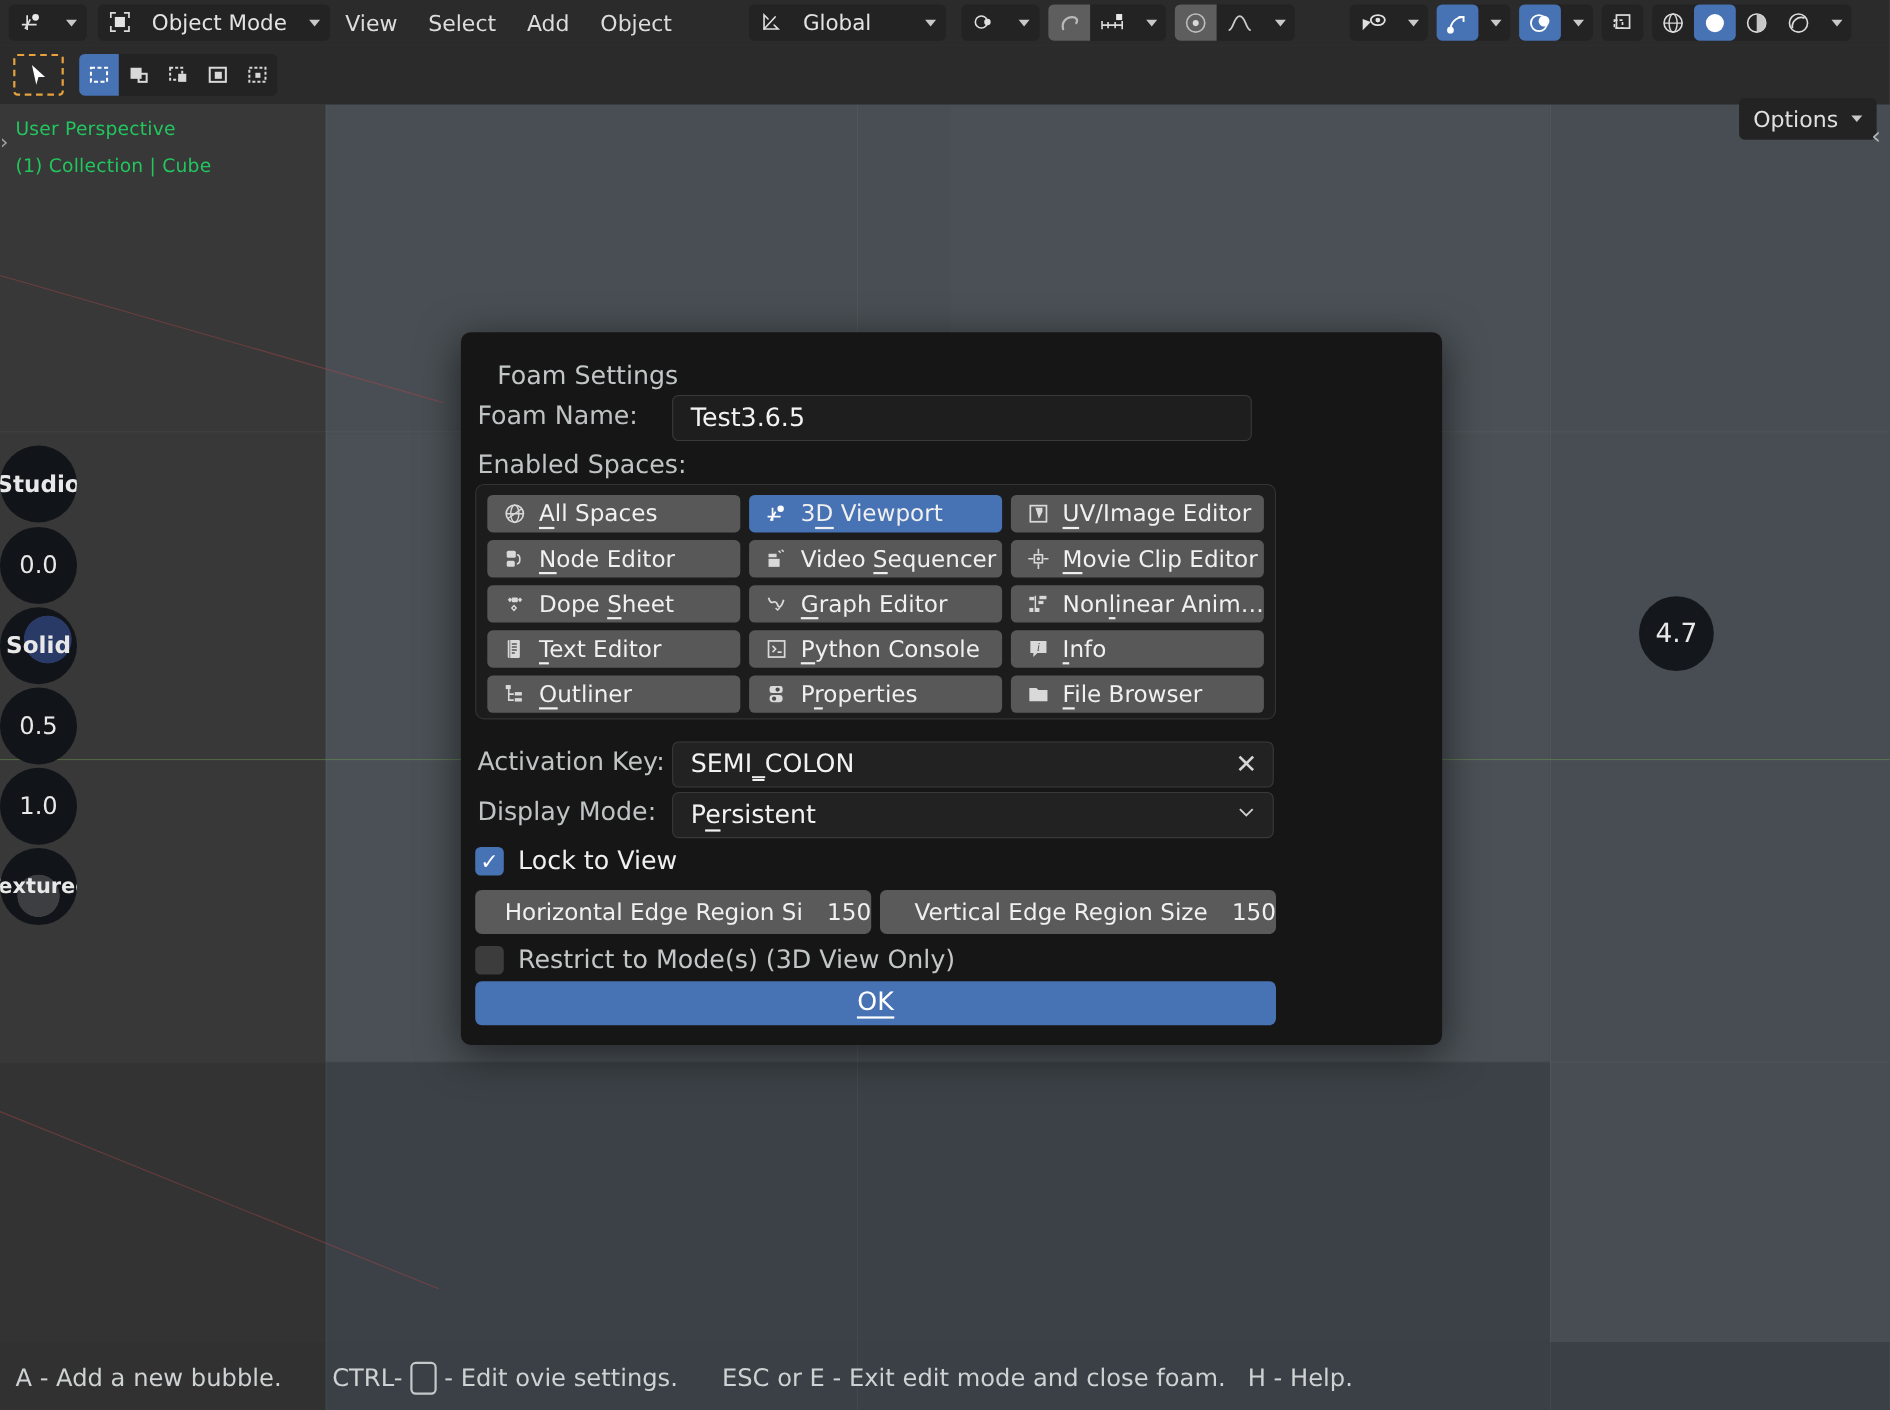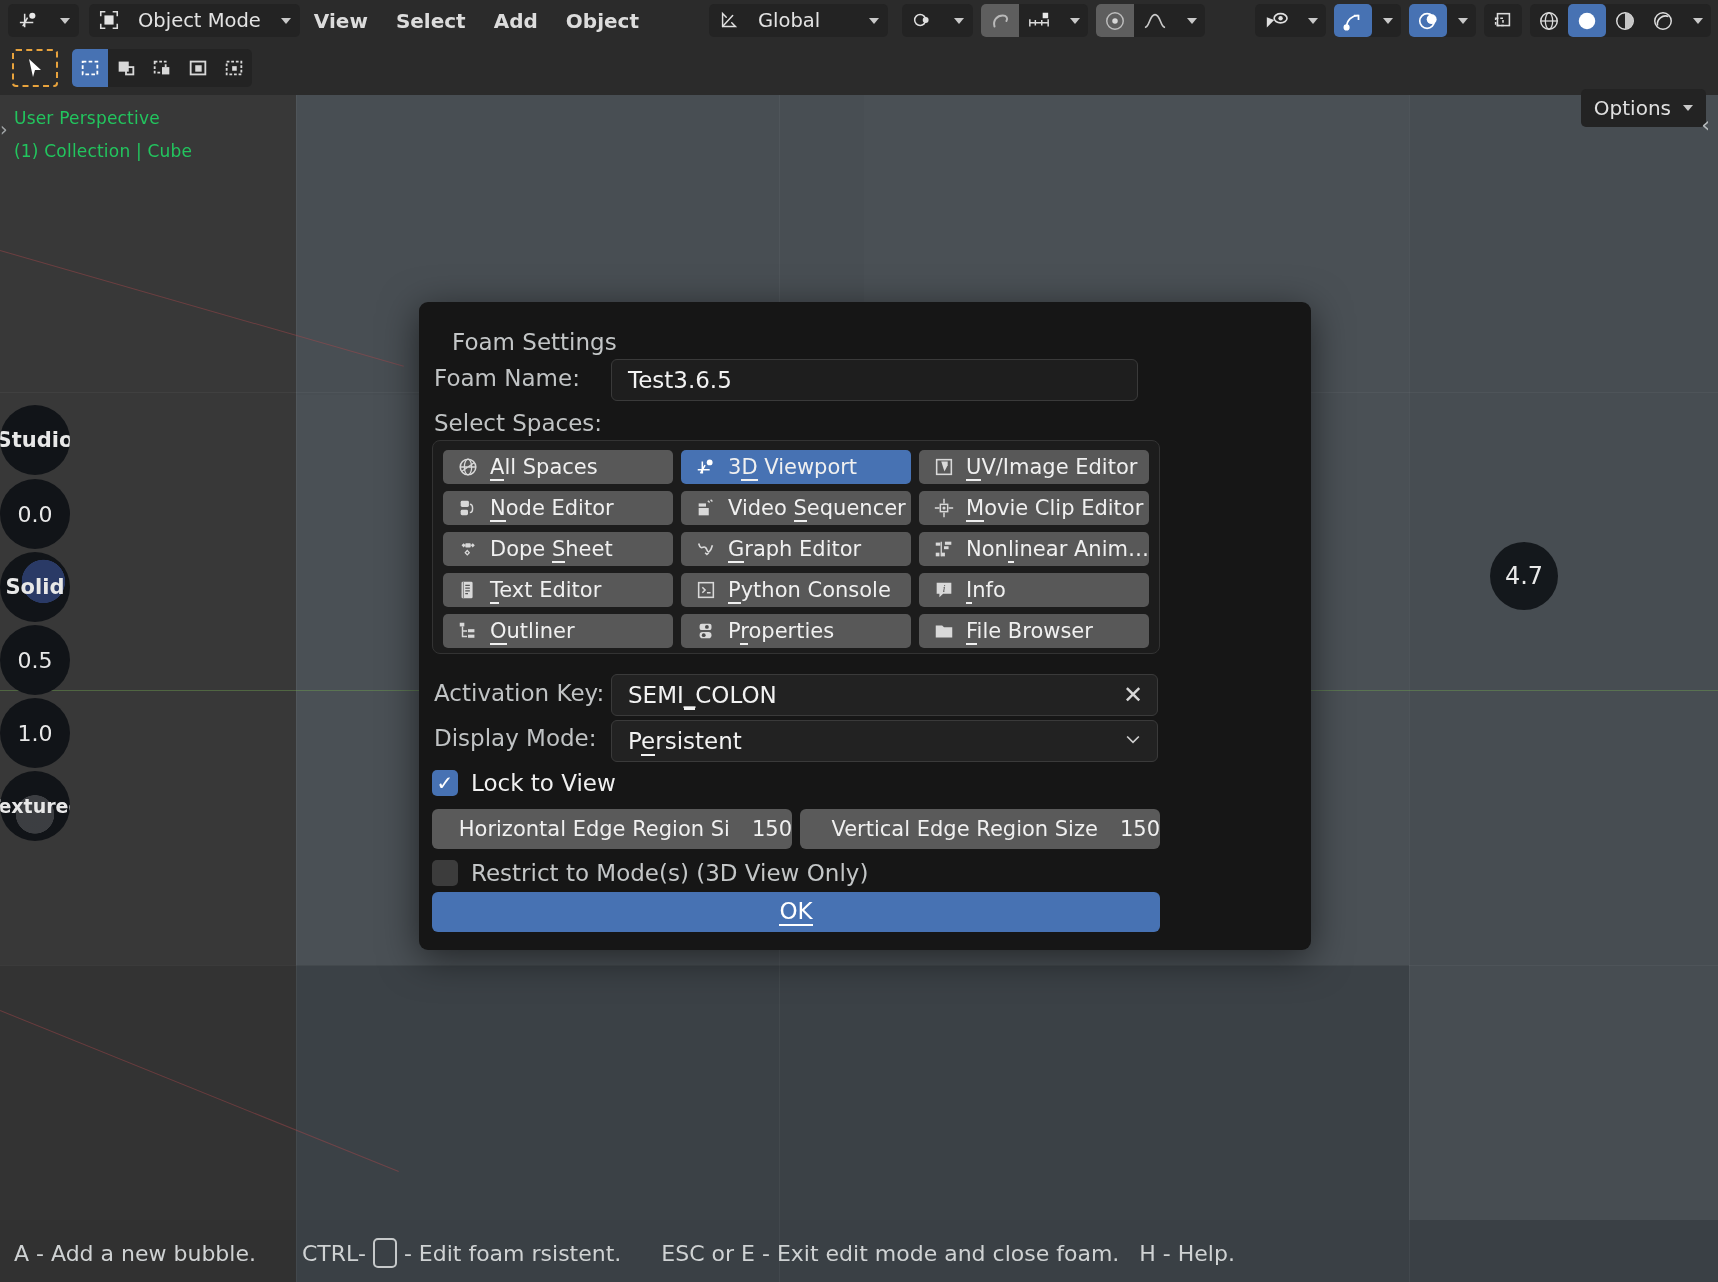--- a/index.html
+++ b/index.html
@@ -34,21 +34,21 @@
   }
   .tb-btn {
     height: 33px; display: flex; align-items: center; gap: 17px;
     background: #232323; border-radius: 5px; padding: 0 9px; color: #e3e3e3;
     font-size: 19.5px; cursor: default;
   }
   .tb-group { display:flex; align-items:center; background:#232323; border-radius:5px; height:33px; margin-left:8px; }
   .tb-sub { display:flex; align-items:center; justify-content:center; height:33px; padding:0 8px; color:#d8d8d8; }
   .tb-sub.on { background:#4772b3; border-radius:5px; }
   .tb-sub.pressed { background:#5e5e5e; border-radius:5px 0 0 5px; }
-  .tb-menu { color: #dcdcdc; font-size: 20px; padding: 0 14px; cursor: default; font-weight: bold; }
+  .tb-menu { color: #dcdcdc; font-size: 20px; padding: 0 14px; cursor: default; }
   .chev { width:0;height:0;border-left:5px solid transparent;border-right:5px solid transparent;border-top:6px solid #c9c9c9; display:inline-block; margin-left:3px;}
   .ico { width: 23px; height: 23px; display:inline-block; }
 
   
   .row2 { position:absolute; left:0; top:41px; width:1718px; height:54px; background:#2b2b2b; display:flex; align-items:center; }
   .cursor-tool { margin-left:12px; width:46px;height:38px;border:2px dashed #e8a33d; border-radius:4px; display:flex;align-items:center;justify-content:center;}
   .selgroup { display:flex; margin-left:14px; background:#232323; border-radius:5px; height:38px; align-items:center; }
   .selbtn { width:36px;height:38px; display:flex;align-items:center;justify-content:center; }
   .selbtn.on { background:#4772b3; border-radius:5px 0 0 5px; }
   .options-btn {
@@ -413,21 +413,21 @@
   </div>
 
   <div class="dialog">
     <div class="dlg-title">Foam Settings</div>
 
     <div class="dlg-row-label lbl-foamname" style="position:absolute;left:15px;top:63px">Foam Name:</div>
     <div class="field-name">
       <span>Test3.6.5</span>
     </div>
 
-    <div class="dlg-row-label lbl-enabled" style="position:absolute;left:15px;top:108px">Select Spaces:</div>
+    <div class="dlg-row-label lbl-enabled" style="position:absolute;left:15px;top:108px">Enabled Spaces:</div>
 
     <div class="spaces-box" id="spaces-grid">
         <div class="sp-btn">
           <span class="sp-ico">
             <svg viewBox="0 0 24 24" width="22" height="22">
               <circle cx="12" cy="12" r="8.5" fill="none" stroke="#d9d9d9" stroke-width="1.7"></circle>
               <ellipse cx="12" cy="12" rx="4" ry="8.5" fill="none" stroke="#d9d9d9" stroke-width="1.4"></ellipse>
               <path d="M4 12h16M5 17l14-10" stroke="#d9d9d9" stroke-width="1.4" fill="none"></path>
             </svg>
           </span>
@@ -624,18 +624,18 @@
     <div class="ok-btn">
       <u>OK</u>
     </div>
   </div>
 
   <div class="statusbar">
     <div class="status-item" style="margin-left:14px">A - Add a new bubble.</div>
     <div class="status-item" style="margin-left:46px">
       <span>CTRL-</span>
       <span class="keycap"></span>
-      <span>- Edit foam rsistent.</span>
+      <span>- Edit ovie settings.</span>
     </div>
     <div class="status-item" style="margin-left:40px">ESC or E - Exit edit mode and close foam.</div>
     <div class="status-item" style="margin-left:20px">H - Help.</div>
   </div>
 </div>
 
 </body></html>

